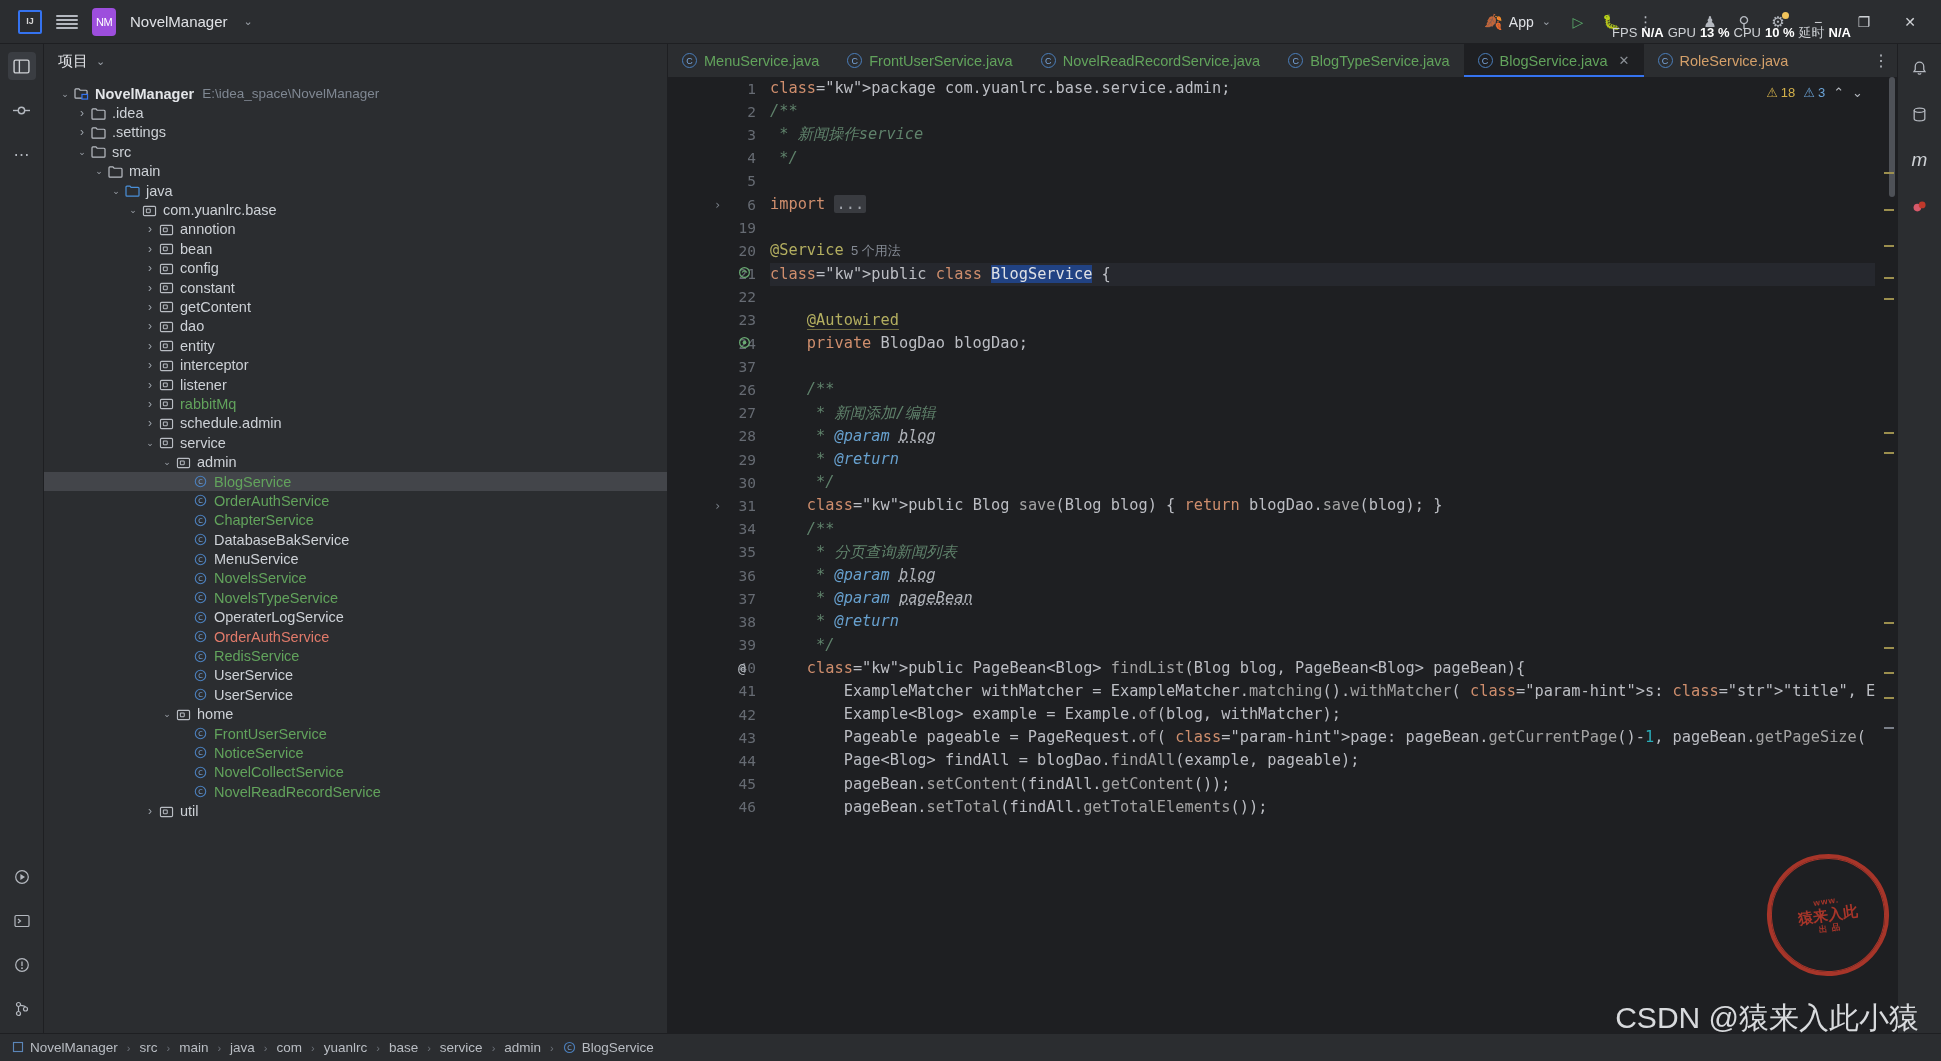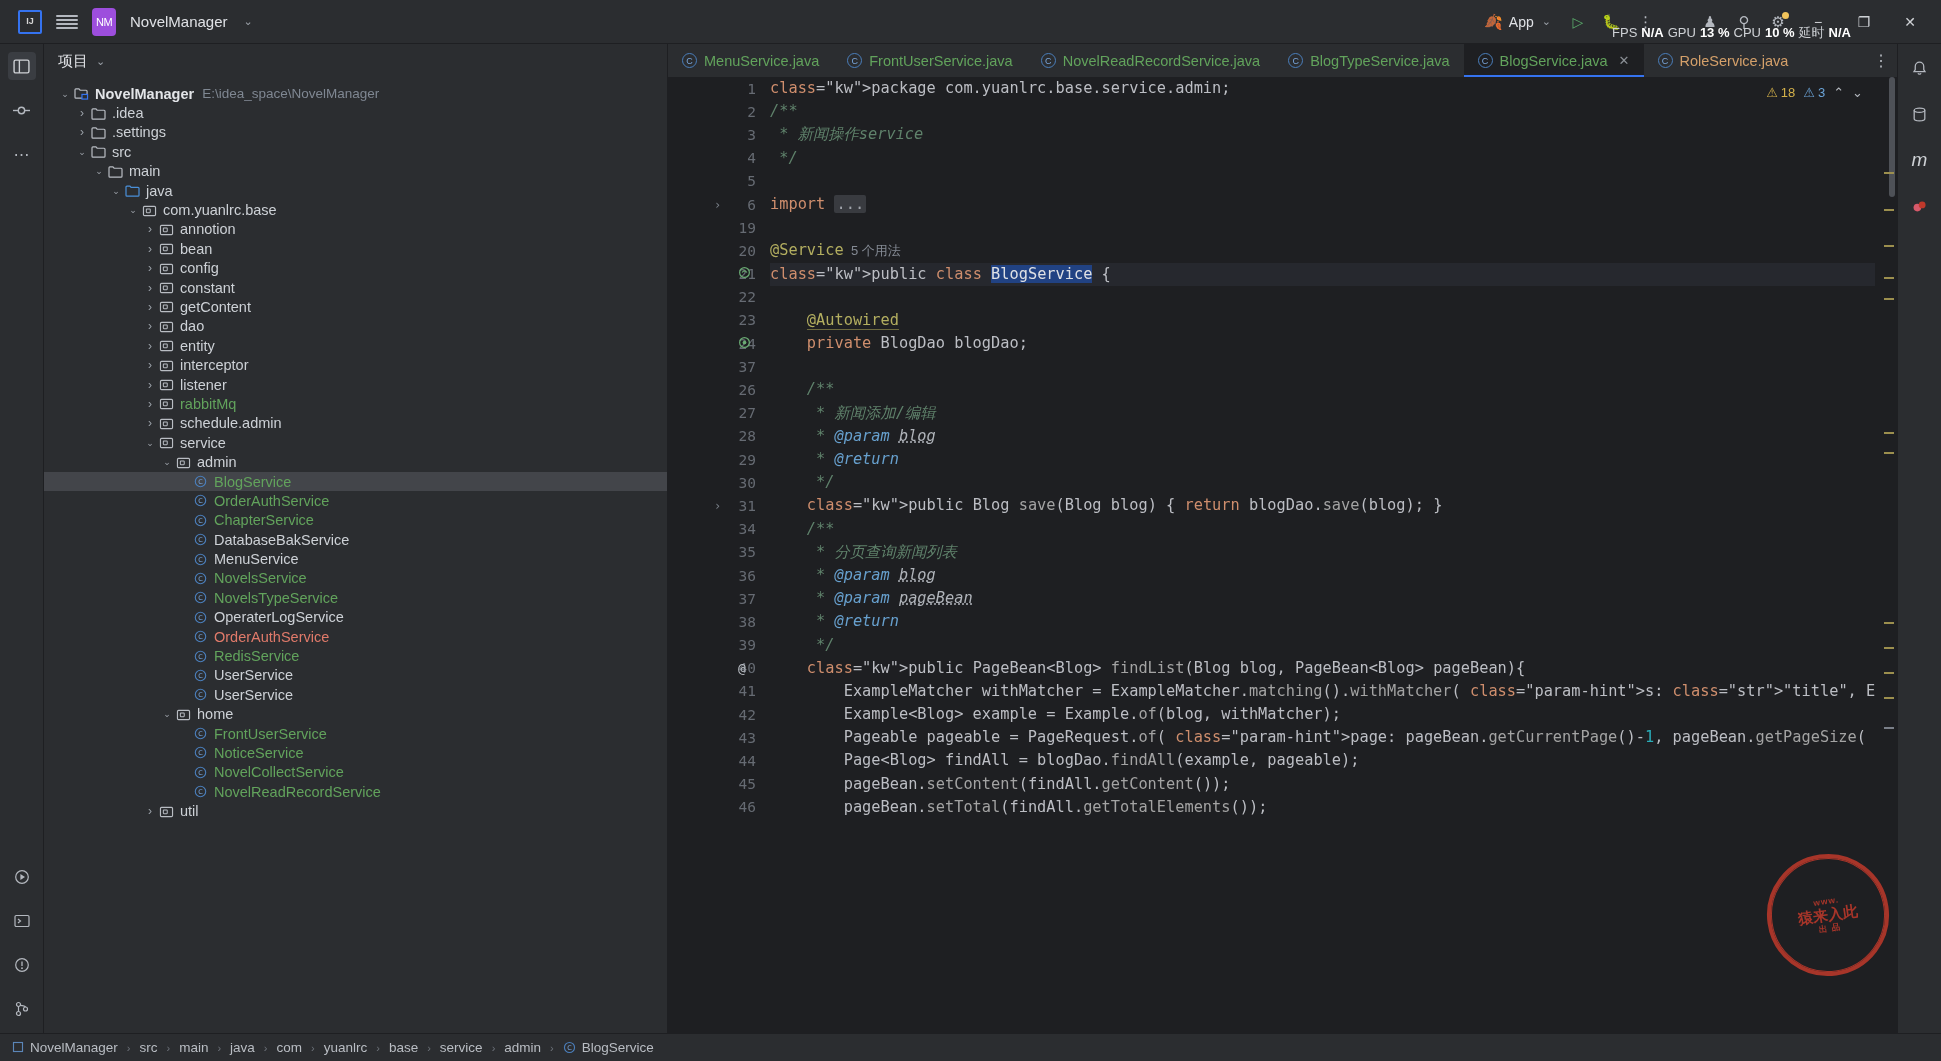--- a/index.html
+++ b/index.html
@@ -807,14 +807,15 @@
       </span>
     </div>
 
   <div class="stamp">
     <div class="inner">
       <div class="arc">www.</div>
       <div>猿来入此</div>
       <div class="arc">出 品</div>
     </div>
   </div>
+  <div class="wm-text">CSDN @猿来入此小猿</div>
 
 </div>
 
 </body></html>

